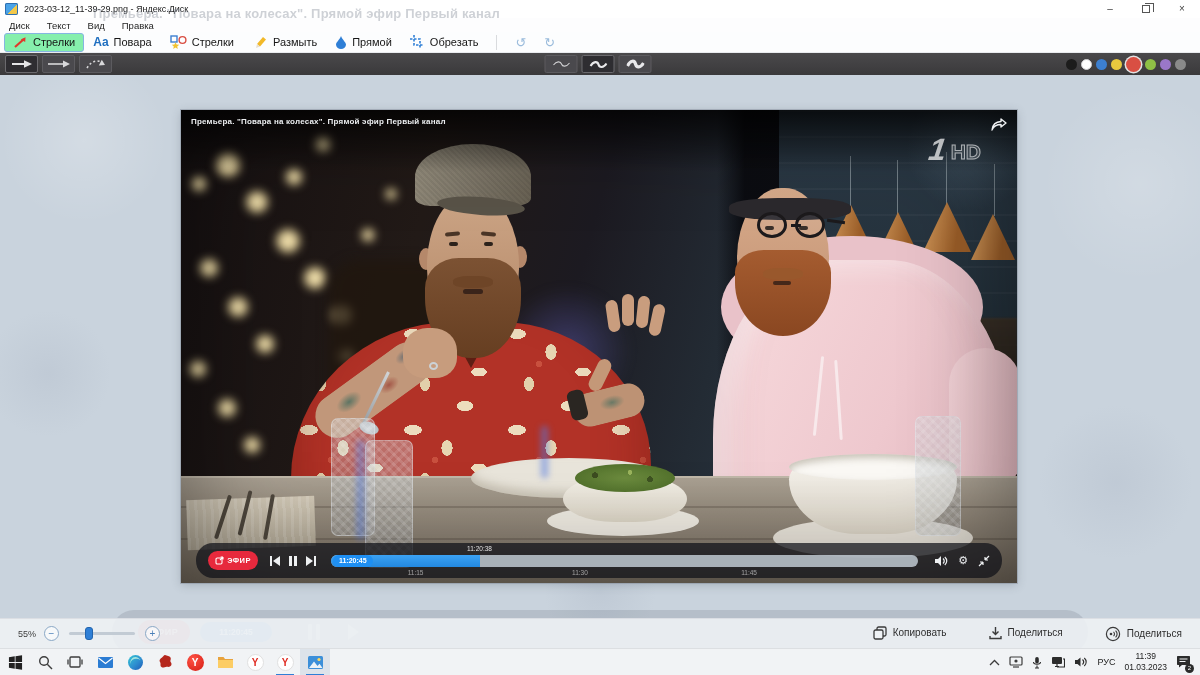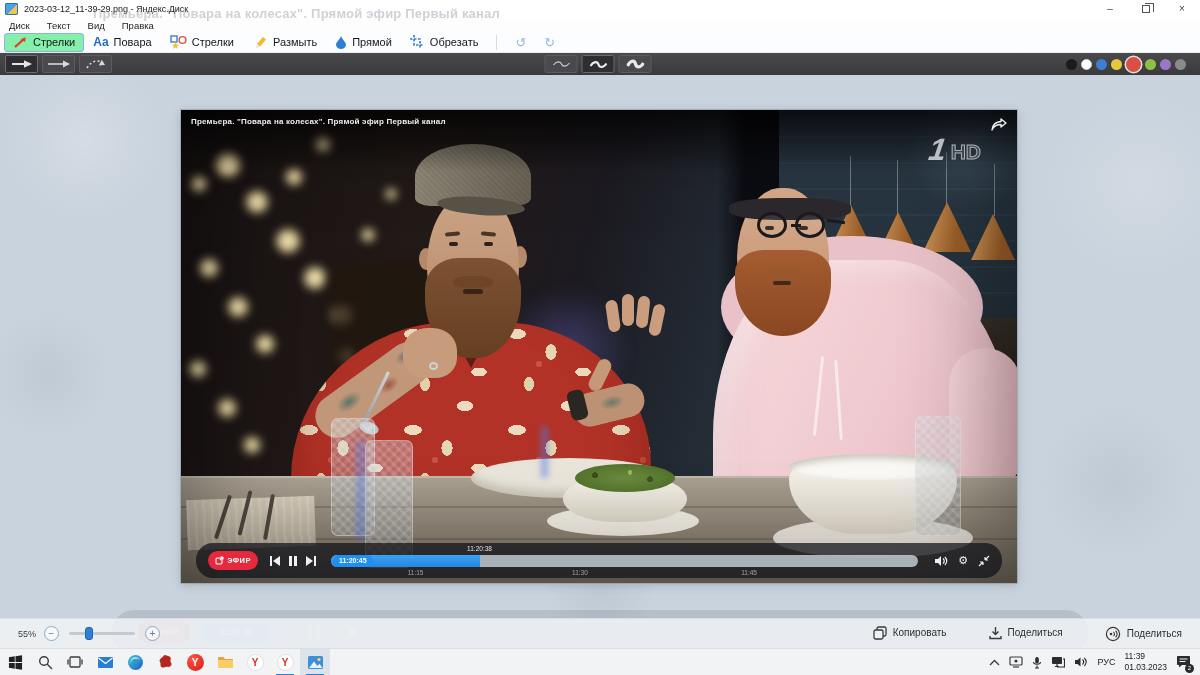--- a/index.html
+++ b/index.html
@@ -168,21 +168,21 @@
 
 
 #taskbar{position:absolute;left:0;top:648px;width:1200px;height:27px;z-index:6;background:#f1f3f5;border-top:1px solid #dcdfe2;display:flex;align-items:center}
 .tk{width:30px;height:27px;display:flex;align-items:center;justify-content:center;position:relative}
 .tk.active{background:#dde3ea}
 .tk .ind{position:absolute;left:6px;bottom:0;width:18px;height:2px;background:#2f7fd6}
 .circle{width:17px;height:17px;border-radius:50%;display:flex;align-items:center;justify-content:center;font-weight:bold}
 .circle.red{background:radial-gradient(circle at 35% 30%,#ff5346,#d41c12);color:#fff;font-size:10px}
 .circle.white{background:#fff;border:1px solid #e0e0e0;color:#e02b22;font-size:10px}
 .tray{margin-left:auto;display:flex;align-items:center;gap:9px;padding-right:9px;font-size:9px;color:#222}
-.clock{text-align:left;font-size:8.5px;line-height:1.25;color:#222}
+.clock{text-align:center;font-size:8.5px;line-height:1.25;color:#222}
 .notif{position:relative}
 .badge{position:absolute;right:-3px;bottom:-3px;width:9px;height:9px;border-radius:50%;background:#2b2b2b;color:#fff;font-size:6px;display:flex;align-items:center;justify-content:center}
 </style>
 </head>
 <body>
 
 <div id="ghost-title">Премьера. "Повара на колесах". Прямой эфир Первый канал</div>
 
 <div id="titlebar">
   <span class="appico"></span>

